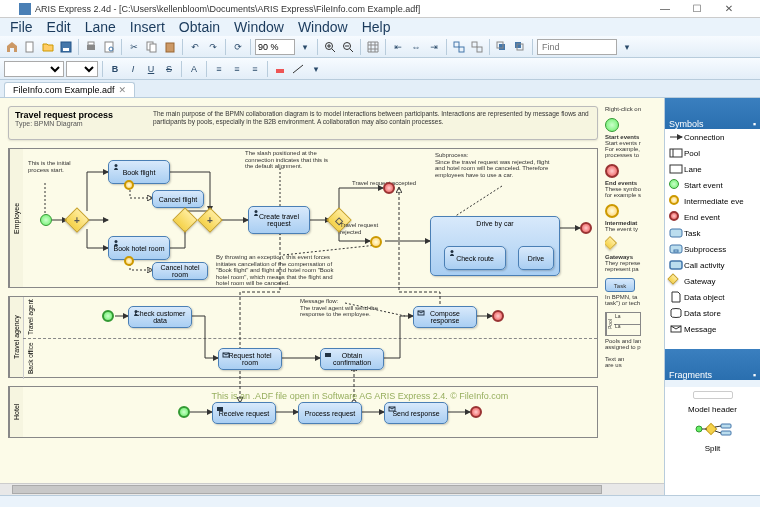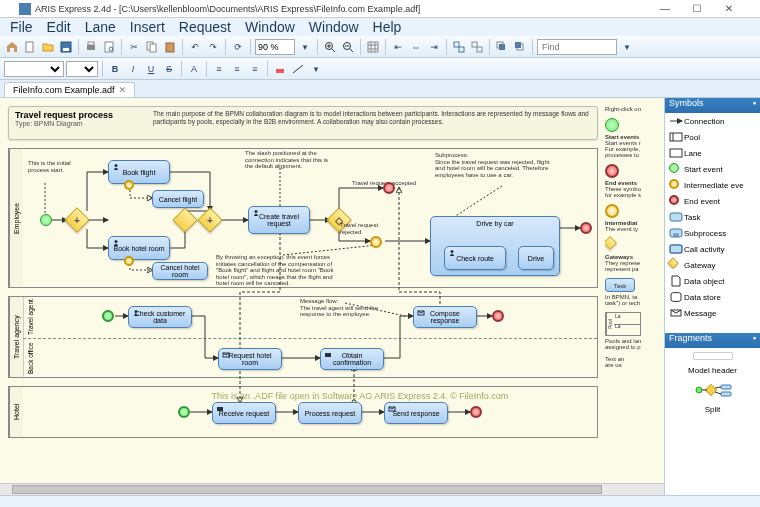--- a/index.html
+++ b/index.html
@@ -26,21 +26,21 @@
 
 .tabbar { height: 18px; background: #e3eef8; border-bottom: 1px solid #b8ccdc; display: flex; align-items: flex-end; padding: 0 4px; }
 .tab { background: #fff; border: 1px solid #b8ccdc; border-bottom: none; padding: 2px 8px; font-size: 9px; display: flex; align-items: center; gap: 4px; border-radius: 3px 3px 0 0; }
 .tab .x { font-size: 9px; color: #888; cursor: pointer; }
 
 .main { display: flex; height: 397px; }
 .canvas-wrap { flex: 1; overflow: hidden; position: relative; background: #fcfbe8; }
 .canvas { position: relative; width: 720px; height: 304px; }
 
 .right-panels { width: 96px; display: flex; flex-direction: column; background: #eaf3fb; border-left: 1px solid #b8ccdc; }
-.panel-hdr { height: 15px; background: linear-gradient(#3a7fbf,#2a6faf); color: #fff; font-size: 9px; display: flex; align-items: flex-start; justify-content: space-between; padding: 0 4px; }
+.panel-hdr { height: 31px; background: linear-gradient(#3a7fbf,#2a6faf); color: #fff; font-size: 9px; display: flex; align-items: flex-end; justify-content: space-between; padding: 0 4px; }
 .panel-hdr .x { cursor: pointer; font-size: 9px; }
 .panel-body { background: #fff; overflow: hidden; font-size: 8px; }
 .sym-row { display: flex; align-items: center; gap: 1px; padding: 2px 4px; cursor: pointer; }
 .sym-row svg, .sym-row .sw { width: 14px; height: 12px; flex-shrink: 0; }
 
 .statusbar { height: 12px; background: #eaf3fb; border-top: 1px solid #b8ccdc; }
 
 
 .dhdr { position: absolute; left: 8px; top: 8px; width: 590px; height: 34px; background: #f6f5e0; border: 1px solid #bbb; border-radius: 3px; display: flex; font-size: 7px; padding: 3px 6px; gap: 8px; box-shadow: 0 1px 2px rgba(0,0,0,.1); }
 .dhdr .dtitle { font-weight: bold; font-size: 9px; }
@@ -61,21 +61,21 @@
 .evt.inter { background: radial-gradient(#ffd,#fc6); border: 2px double #c90; }
 .gateway { position: absolute; width: 18px; height: 18px; background: linear-gradient(#ffec9c,#f5d24a); border: 1px solid #c9a227; transform: rotate(45deg); box-shadow: 1px 1px 2px rgba(0,0,0,.2); }
 .gateway span { position: absolute; inset: 0; transform: rotate(-45deg); display: flex; align-items: center; justify-content: center; font-size: 10px; font-weight: bold; color: #555; }
 
 .note { position: absolute; font-size: 6px; color: #333; line-height: 1.1; max-width: 120px; }
 
 .watermark { position: absolute; bottom: 1px; left: 0; right: 0; text-align: center; font-size: 9px; color: #6b8e23; opacity: .7; }
 
 svg.flows { position: absolute; inset: 0; pointer-events: none; }
 
-.frag-body { padding: 4px; display: flex; flex-direction: column; align-items: center; gap: 6px; font-size: 8px; }
+.frag-body { padding: 4px; display: flex; flex-direction: column; align-items: center; gap: 6px; font-size: 8px; margin-top: 7px; }
 
 .scroll-h { height: 12px; background: #e8e8e8; border-top: 1px solid #ccc; position: relative; }
 .scroll-h .thumb { position: absolute; left: 12px; width: 590px; top: 1px; bottom: 1px; background: #c8c8c8; border: 1px solid #aaa; }
 
 .right-help { position: absolute; left: 605px; top: 8px; width: 46px; height: 385px; font-size: 6px; color: #333; overflow: hidden; }
 .right-help .blk { margin-bottom: 6px; }
 .right-help .ic { width: 14px; height: 14px; display: block; margin: 2px 0; }
 </style>
 </head>
 <body>
@@ -88,21 +88,21 @@
     <div class="winbtn">☐</div>
     <div class="winbtn close">✕</div>
   </div>
 </div>
 
 <div class="menubar">
   <span>File</span>
   <span>Edit</span>
   <span>Lane</span>
   <span>Insert</span>
-  <span>Request</span>
+  <span>Obtain</span>
   <span>Window</span>
   <span>Window</span>
   <span>Help</span>
 </div>
 
 <div class="toolbar">
   <div class="tbtn">
       <svg viewBox="0 0 12 12">
         <path d="M6 1l5 4v6H8V7H4v4H1V5z" fill="#c96"></path>
       </svg>

